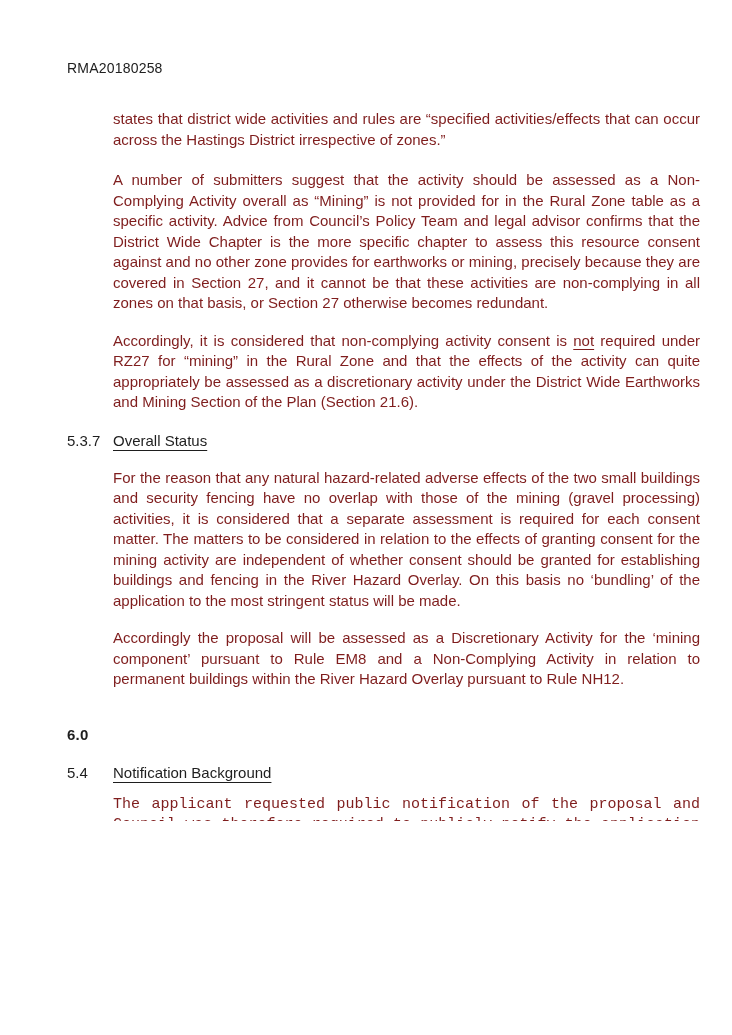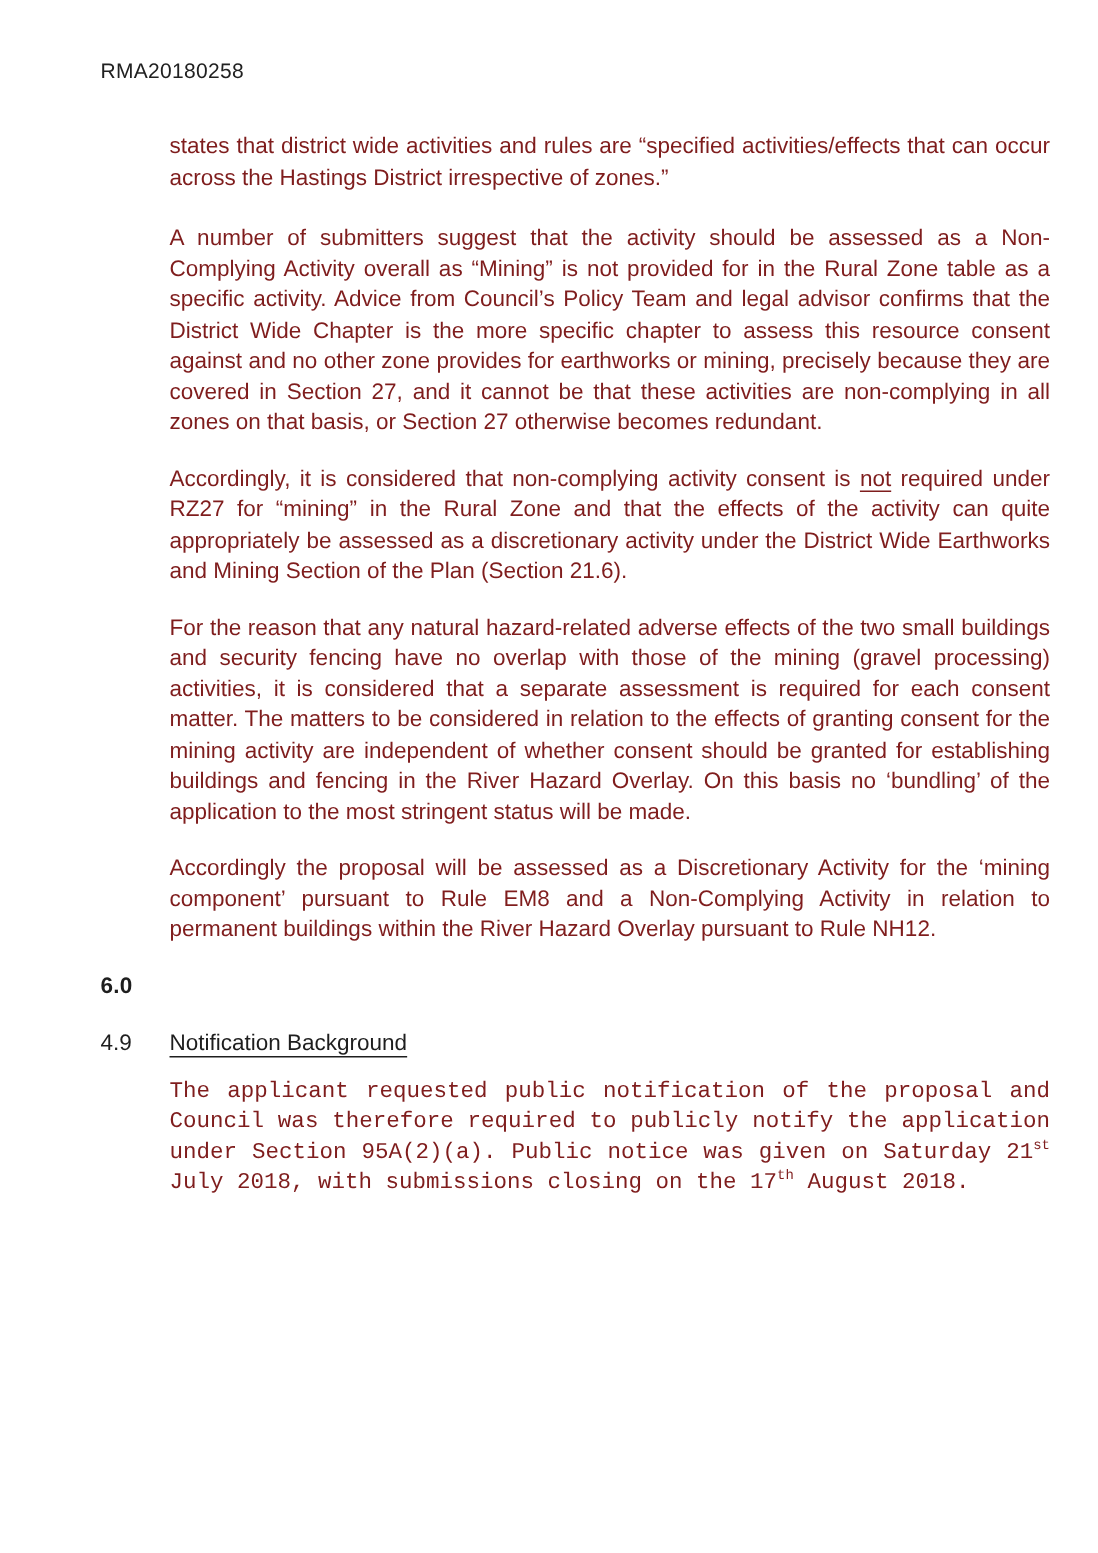--- a/index.html
+++ b/index.html
@@ -4,21 +4,21 @@
 <style>
   html, body { margin: 0; padding: 0; background: #ffffff; }
   .page {
     position: relative;
     width: 732px;
     height: 821px;
     background: #ffffff;
     color: #212121;
     font-family: "Liberation Sans", "DejaVu Sans", sans-serif;
     box-sizing: border-box;
-    padding-top: 38px;
+    padding-top: 59px;
     overflow: hidden;
   }
   .doc-ref {
     margin-left: 67px;
     font-size: 14px;
     line-height: 18px;
     letter-spacing: 0.2px;
   }
   .body-col { position: relative; }
   .para {
@@ -47,49 +47,53 @@
     left: 67px;
     right: 40px;
     display: flex;
     justify-content: space-between;
     font-size: 12.5px;
     color: #b91c1c;
   }
   .mt-32 { margin-top: 32px; }
   .mt-20 { margin-top: 20px; }
   .mt-17 { margin-top: 17px; }
-  .mt-22 { margin-top: 16px; }
+  .mt-22 { margin-top: 34px; }
   .mt-12 { margin-top: 12px; font-family: Liberation Mono, monospace; }
 </style>
 </head>
 <body>
 
 <div class="page">
 
   <div class="doc-ref">RMA20180258</div>
 
   <div class="body-col">
 
     <p class="para mt-32">states that district wide activities and rules are “specified activities/effects that can occur across the Hastings District irrespective of zones.”</p>
 
     <p class="para mt-20">A number of submitters suggest that the activity should be assessed as a Non-Complying Activity overall as “Mining” is not provided for in the Rural Zone table as a specific activity. Advice from Council’s Policy Team and legal advisor confirms that the District Wide Chapter is the more specific chapter to assess this resource consent against and no other zone provides for earthworks or mining, precisely because they are covered in Section 27, and it cannot be that these activities are non-complying in all zones on that basis, or Section 27 otherwise becomes redundant.</p>
 
     <p class="para mt-17"><span>Accordingly, it is considered that non-complying activity consent is </span><span class="u">not</span><span> required under RZ27 for “mining” in the Rural Zone and that the effects of the activity can quite appropriately be assessed as a discretionary activity under the District Wide Earthworks and Mining Section of the Plan (Section 21.6).</span></p>
 
+    <div class="heading-row mt-17">
+      <span class="h-num">5.3.7</span>
+      <span class="underline-title">Overall Status</span>
+    </div>
 
     <p class="para mt-17">For the reason that any natural hazard-related adverse effects of the two small buildings and security fencing have no overlap with those of the mining (gravel processing) activities, it is considered that a separate assessment is required for each consent matter. The matters to be considered in relation to the effects of granting consent for the mining activity are independent of whether consent should be granted for establishing buildings and fencing in the River Hazard Overlay. On this basis no ‘bundling’ of the application to the most stringent status will be made.</p>
 
     <p class="para mt-17"><span>Accordingly the proposal will be assessed as a </span><span class="b">Discretionary Activity</span><span> for the ‘mining component’ pursuant to </span><span class="b">Rule EM8</span><span> and a </span><span class="b">Non-Complying Activity</span><span> in relation to permanent buildings within the River Hazard Overlay pursuant to Rule </span><span class="b">NH12.</span></p>
 
     <div class="heading-row h-bold mt-22">
       <span class="h-num">6.0</span>
     </div>
 
     <div class="heading-row mt-17">
-      <span class="h-num">4.9</span>
+      <span class="h-num">5.4</span>
       <span class="underline-title">Notification Background</span>
     </div>
 
     <p class="para mt-12"><span>The applicant requested public notification of the proposal and Council was therefore required to publicly notify the application under Section 95A(2)(a). Public notice was given on Saturday 21</span><span class="sup">st</span><span> July 2018, with submissions closing on the 17</span><span class="sup">th</span><span> August 2018.</span></p>
 
   </div>
 
   <div class="footer">
     <span>103858#0128</span>
     <span><span>Page </span><span class="b">8</span><span> of </span><span class="b">108</span></span>

